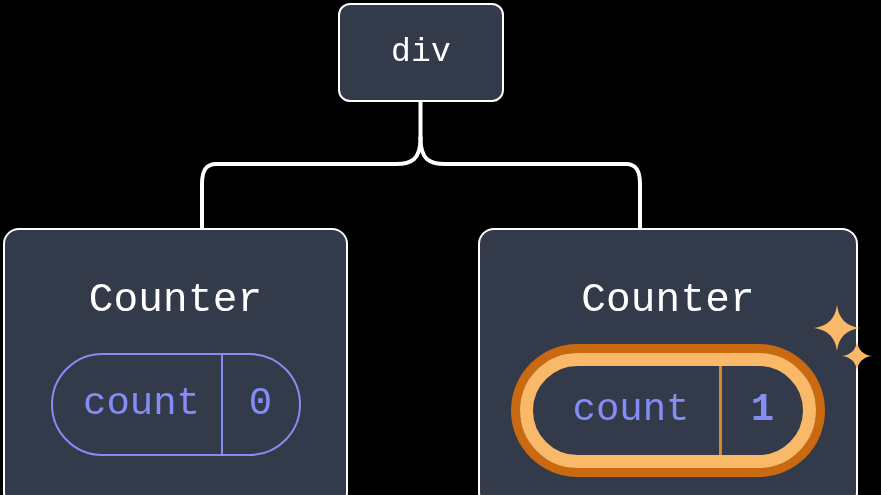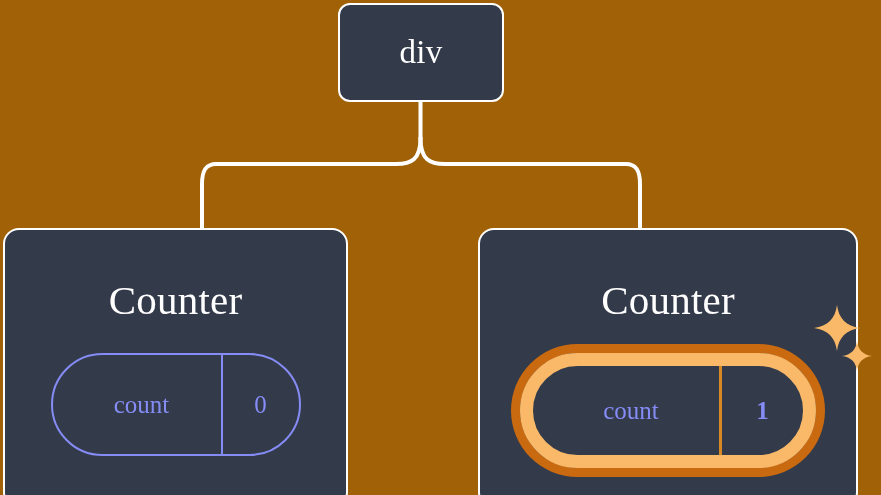--- a/index.html
+++ b/index.html
@@ -4,23 +4,23 @@
 <style>
   html, body {
     margin: 0;
     padding: 0;
     background: #4E6670;
   }
   #stage {
     position: relative;
     width: 881px;
     height: 495px;
-    background: #a16207;
+    background: #000000;
     overflow: hidden;
-    font-family: Liberation Serif, serif;
+    font-family: Liberation Mono, monospace;
   }
 
   
   #connectors {
     position: absolute;
     left: 0;
     top: 0;
     width: 881px;
     height: 495px;
     pointer-events: none;
@@ -92,21 +92,21 @@
     border: 2px solid #858CF5;
     border-radius: 52px;
     box-sizing: border-box;
   }
   .pill-key,
   .pill-val {
     display: flex;
     align-items: center;
     justify-content: center;
     color: #858CF5;
-    font-size: 25px;
+    font-size: 39px;
     line-height: 1;
     box-sizing: border-box;
   }
   .pill-key { width: 168px; padding-left: 10px; }
   .pill-val { width: 78px; border-left: 2px solid #858CF5; }
 
   
   .pill-hl {
     border: 13px solid #F9B968;
     border-radius: 58px;

